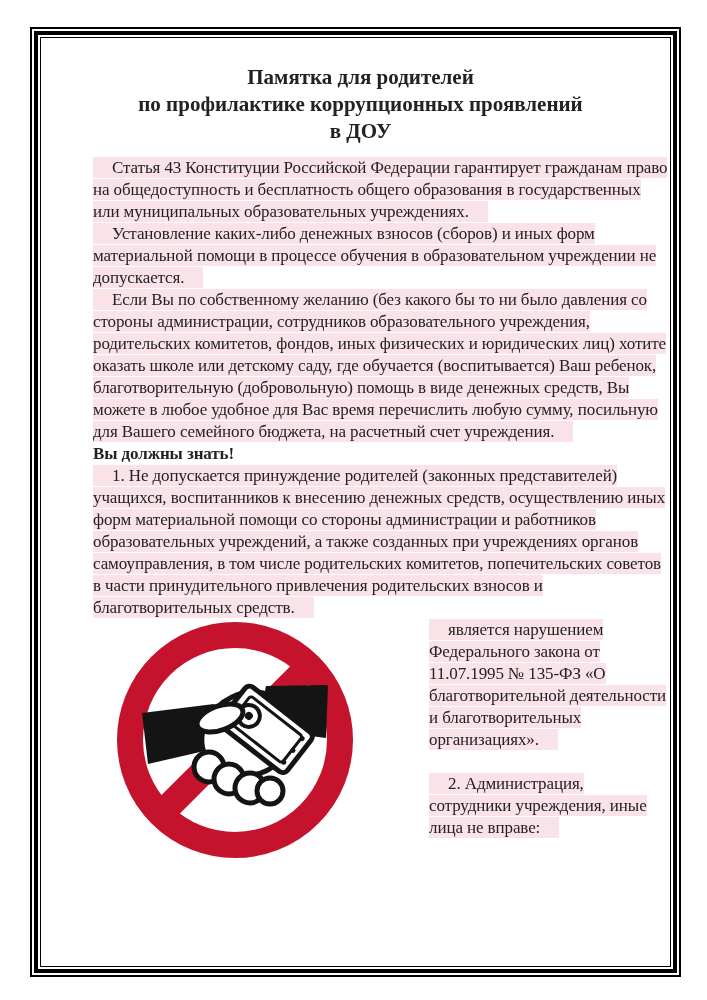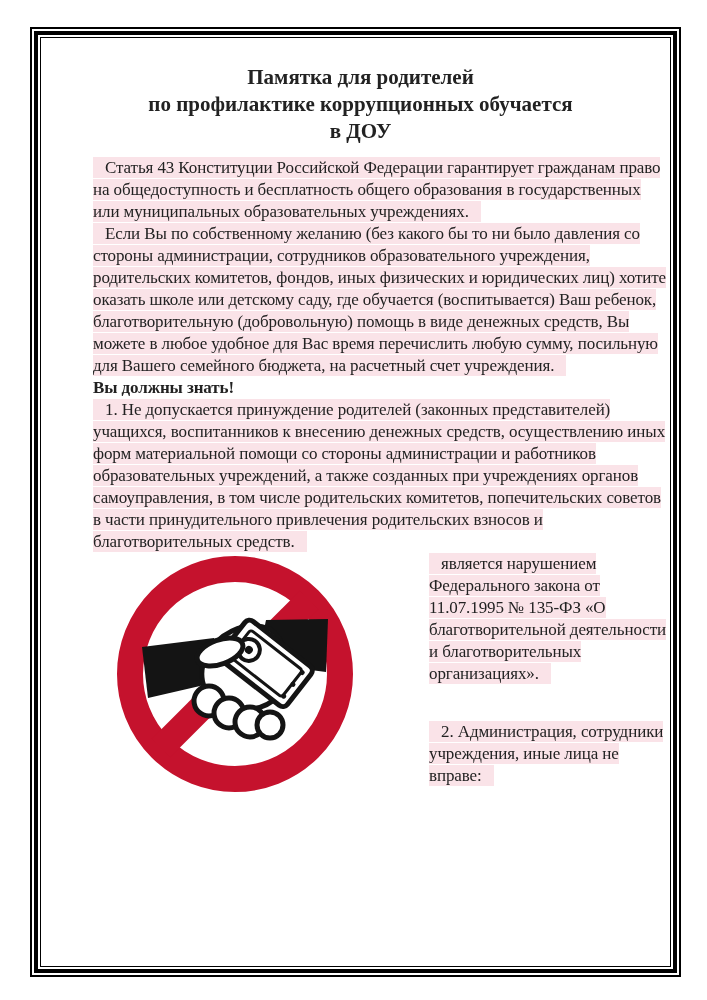--- a/index.html
+++ b/index.html
@@ -42,44 +42,45 @@
     letter-spacing:0;
   }
   .doc-title .tline{display:block;}
   .para{
     font-size:17px;line-height:22px;font-weight:normal;
     letter-spacing:-0.1px;
     margin:0;
     max-width:575px;
   }
   .para.bold-heading{font-weight:bold;}
-  .hl{background:var(--highlight-pink);padding:1px 12px;}
+  .hl{background:var(--highlight-pink);padding:1px 19px;}
   .wrap-block{max-width:575px;}
   .sign-float{
     float:left;width:336px;height:248px;
   }
   .sign-float svg{display:block;margin:-2px 0 0 19px;}
-  .gap-top{margin-top:36px;}
+  .gap-top{margin-top:22px;}
 </style>
 </head>
 <body>
 
 <div class="sheet">
   <div class="frame-outer">
     <div class="frame-mid">
       <div class="frame-inner">
 
         <h1 class="doc-title">
           <span class="tline">Памятка для родителей</span>
-          <span class="tline">по профилактике коррупционных обучается</span>
+          <span class="tline">по профилактике коррупционных проявлений</span>
           <span class="tline">в ДОУ</span>
         </h1>
 
         <p class="para"><span class="hl">Статья 43 Конституции Российской Федерации гарантирует гражданам право на общедоступность и бесплатность общего образования в государственных или муниципальных образовательных учреждениях.</span></p>
 
+        <p class="para"><span class="hl">Установление каких-либо денежных взносов (сборов) и иных форм материальной помощи в процессе обучения в образовательном учреждении не допускается.</span></p>
 
         <p class="para"><span class="hl">Если Вы по собственному желанию (без какого бы то ни было давления со стороны администрации, сотрудников образовательного учреждения, родительских комитетов, фондов, иных физических и юридических лиц) хотите оказать школе или детскому саду, где обучается (воспитывается) Ваш ребенок, благотворительную (добровольную) помощь в виде денежных средств, Вы можете в любое удобное для Вас время перечислить любую сумму, посильную для Вашего семейного бюджета, на расчетный счет учреждения.</span></p>
 
         <p class="para bold-heading">Вы должны знать!</p>
 
         <p class="para"><span class="hl">1. Не допускается принуждение родителей (законных представителей) учащихся, воспитанников к внесению денежных средств, осуществлению иных форм материальной помощи со стороны администрации и работников образовательных учреждений, а также созданных при учреждениях органов самоуправления, в том числе родительских комитетов, попечительских советов в части принудительного привлечения родительских взносов и благотворительных средств.</span></p>
 
 
         <div class="wrap-block">
           <div class="sign-float">

